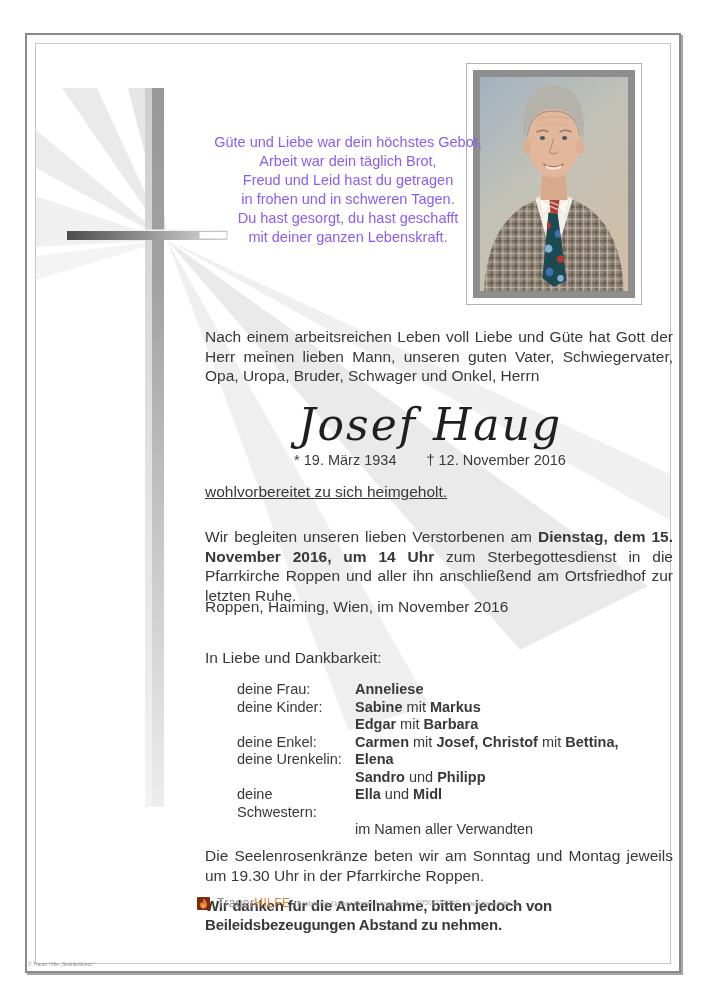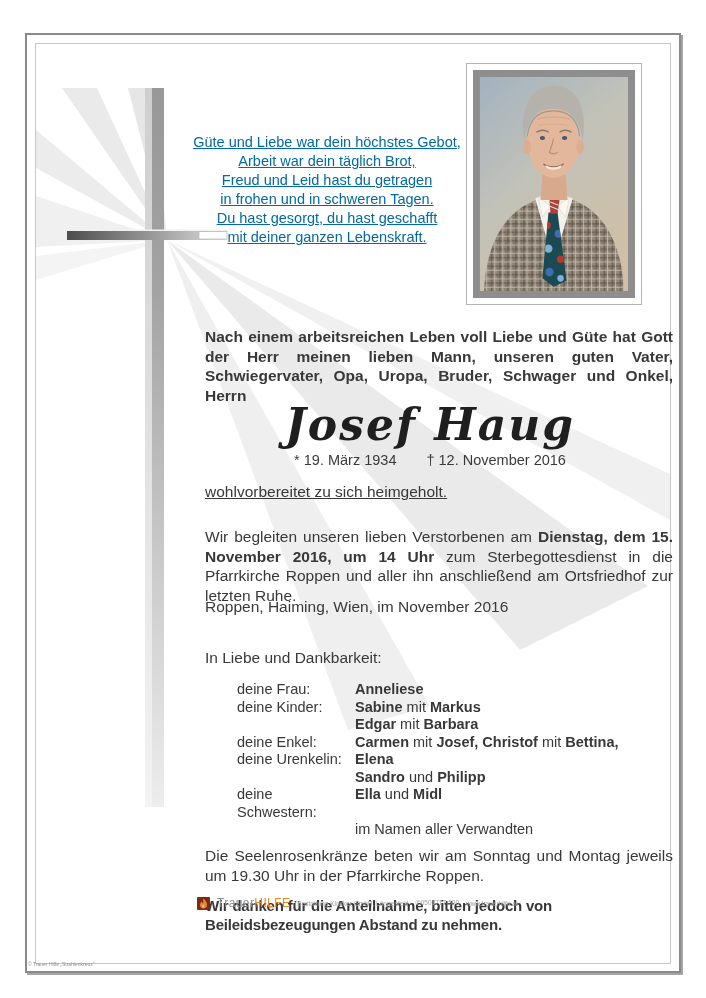--- a/index.html
+++ b/index.html
@@ -5,28 +5,28 @@
   html,body{margin:0;padding:0;background:#ffffff;}
   .page{position:relative;width:706px;height:998px;background:#fff;overflow:hidden;
         font-family:"Liberation Sans",sans-serif;color:#383838;}
   .card-outer{position:absolute;left:25px;top:33px;width:652px;height:936px;
         border:2px solid #8a8a8a;background:#fff;box-shadow:2px 2px 0 #a5a5a5;z-index:0;}
   .card-inner{position:absolute;left:35px;top:43px;width:634px;height:919px;
         border:1px solid #c6c6c6;z-index:2;pointer-events:none;}
   .art{position:absolute;left:0;top:0;z-index:1;}
   .txt{position:absolute;z-index:3;}
   .b{font-weight:bold;}
-  .poem{left:162px;top:133px;width:330px;text-align:center;font-size:14.5px;line-height:19px;color:#0369a1;text-decoration:underline;}
+  .poem{left:183px;top:133px;width:330px;text-align:center;font-size:14.5px;line-height:19px;color:#8b5cf6;}
   .photo-frame{left:466px;top:63px;width:176px;height:242px;border:1px solid #b3b3b3;background:#fff;
         box-sizing:border-box;padding:6px;z-index:3;position:absolute;}
   .photo-mat{width:100%;height:100%;border:7px solid #8e8e8e;box-sizing:border-box;overflow:hidden;}
   .photo-mat svg{display:block;width:100%;height:100%;}
-  .intro{left:205px;top:327px;width:468px;text-align:justify;font-size:15.5px;line-height:19.5px;font-weight:bold;}
+  .intro{left:205px;top:327px;width:468px;text-align:justify;font-size:15.5px;line-height:19.5px;}
   .name{left:180px;top:399px;width:500px;text-align:center;
-        font-family:"DejaVu Serif",serif;font-style:italic;font-weight:700;
+        font-family:"DejaVu Serif",serif;font-style:italic;font-weight:400;
         font-size:44px;letter-spacing:2px;color:#1f1f1f;}
   .dates{left:180px;top:452px;width:500px;display:flex;justify-content:center;gap:30px;
         font-size:14.5px;color:#3a3a3a;}
   .farewell{left:205px;top:483px;width:468px;font-size:15.5px;text-decoration:underline;}
   .funeral{left:205px;top:527px;width:468px;text-align:justify;font-size:15.5px;line-height:19.5px;}
   .places{left:205px;top:598px;width:468px;font-size:15.5px;}
   .gratitude{left:205px;top:649px;width:468px;font-size:15.5px;}
   .family{left:237px;top:681px;width:436px;font-size:14.5px;line-height:17.5px;}
   .fam-row{display:flex;}
   .fam-label{width:118px;flex:0 0 118px;}

